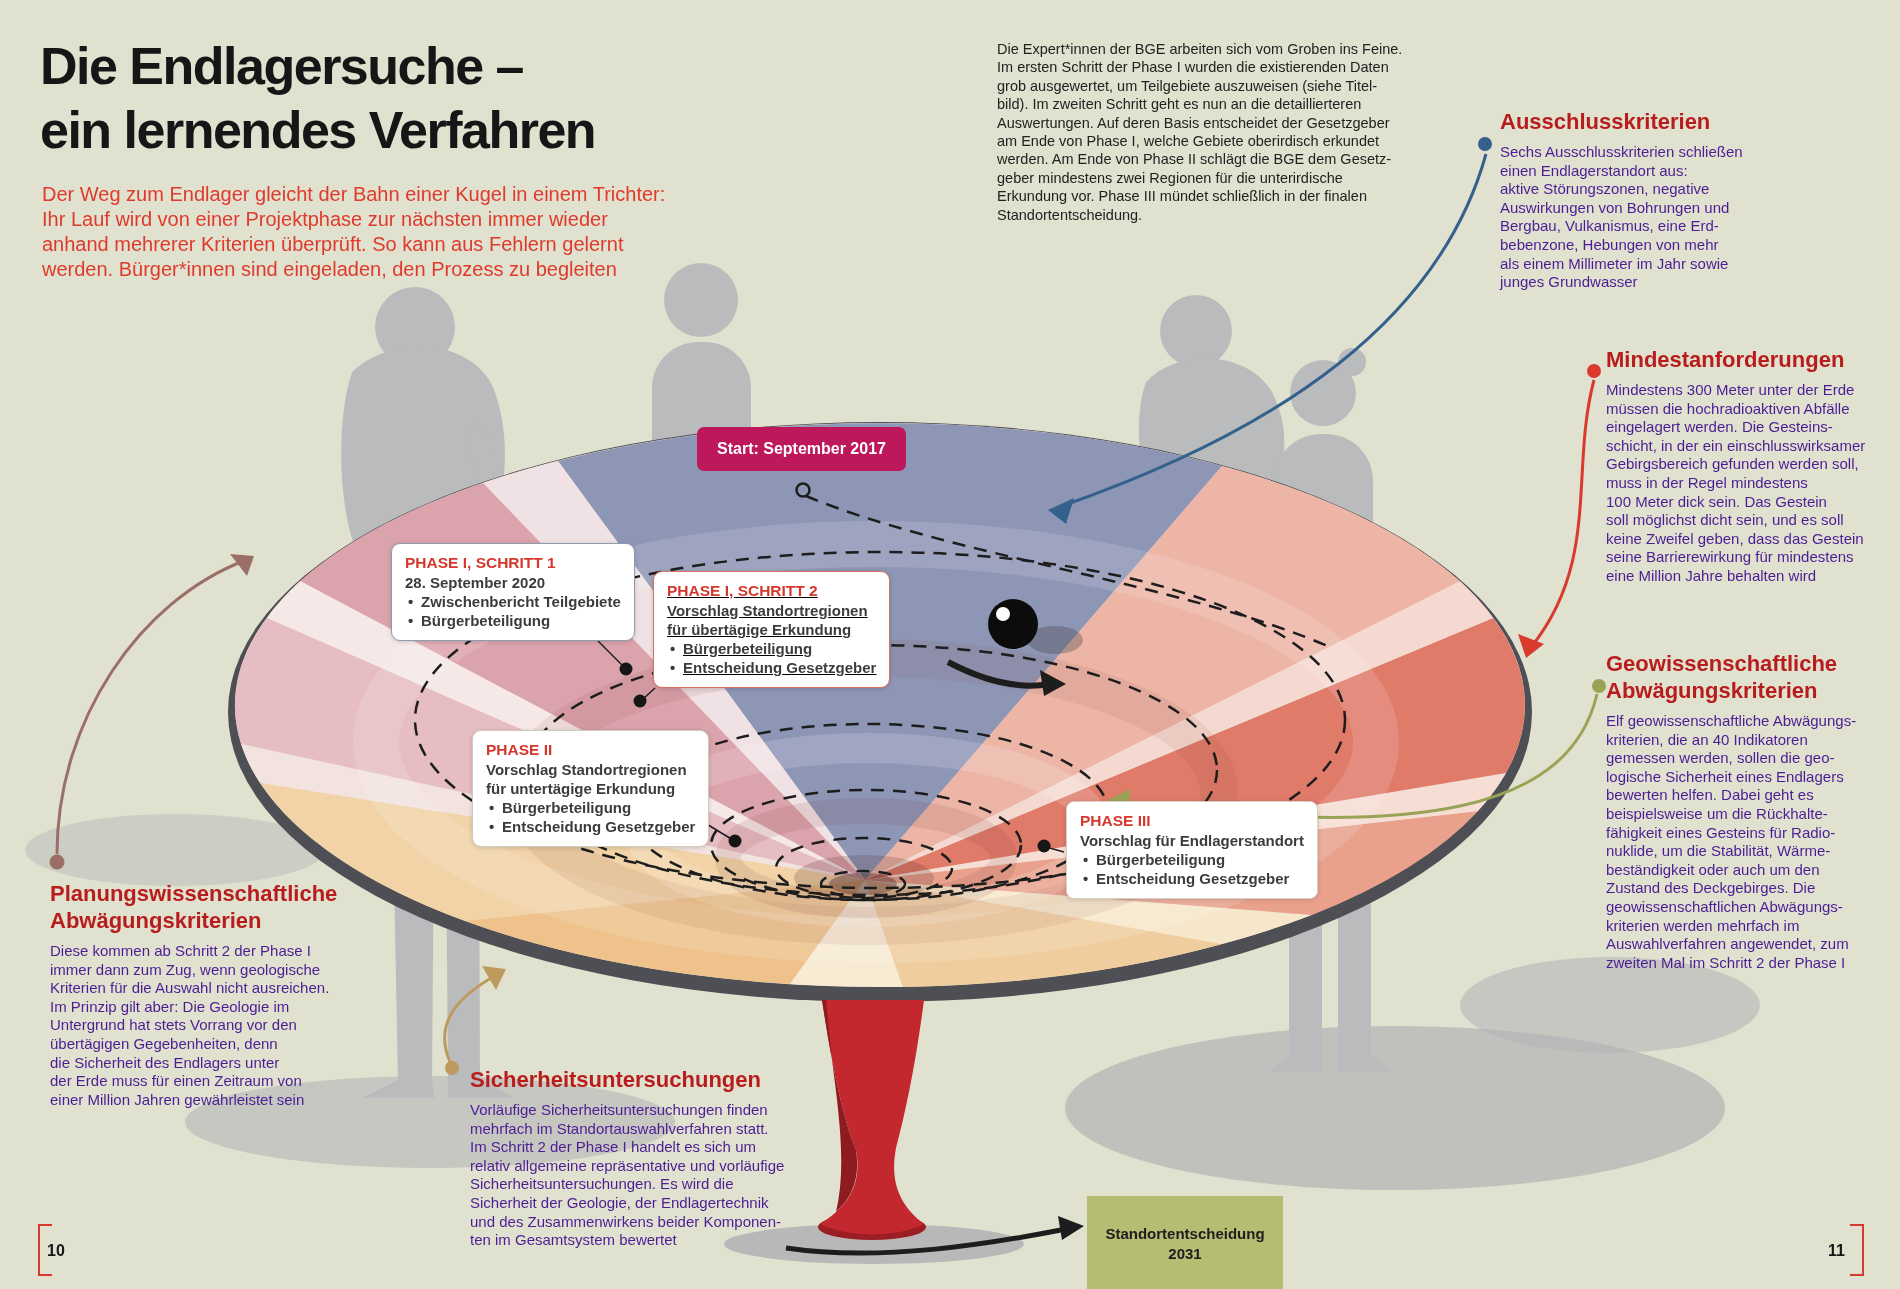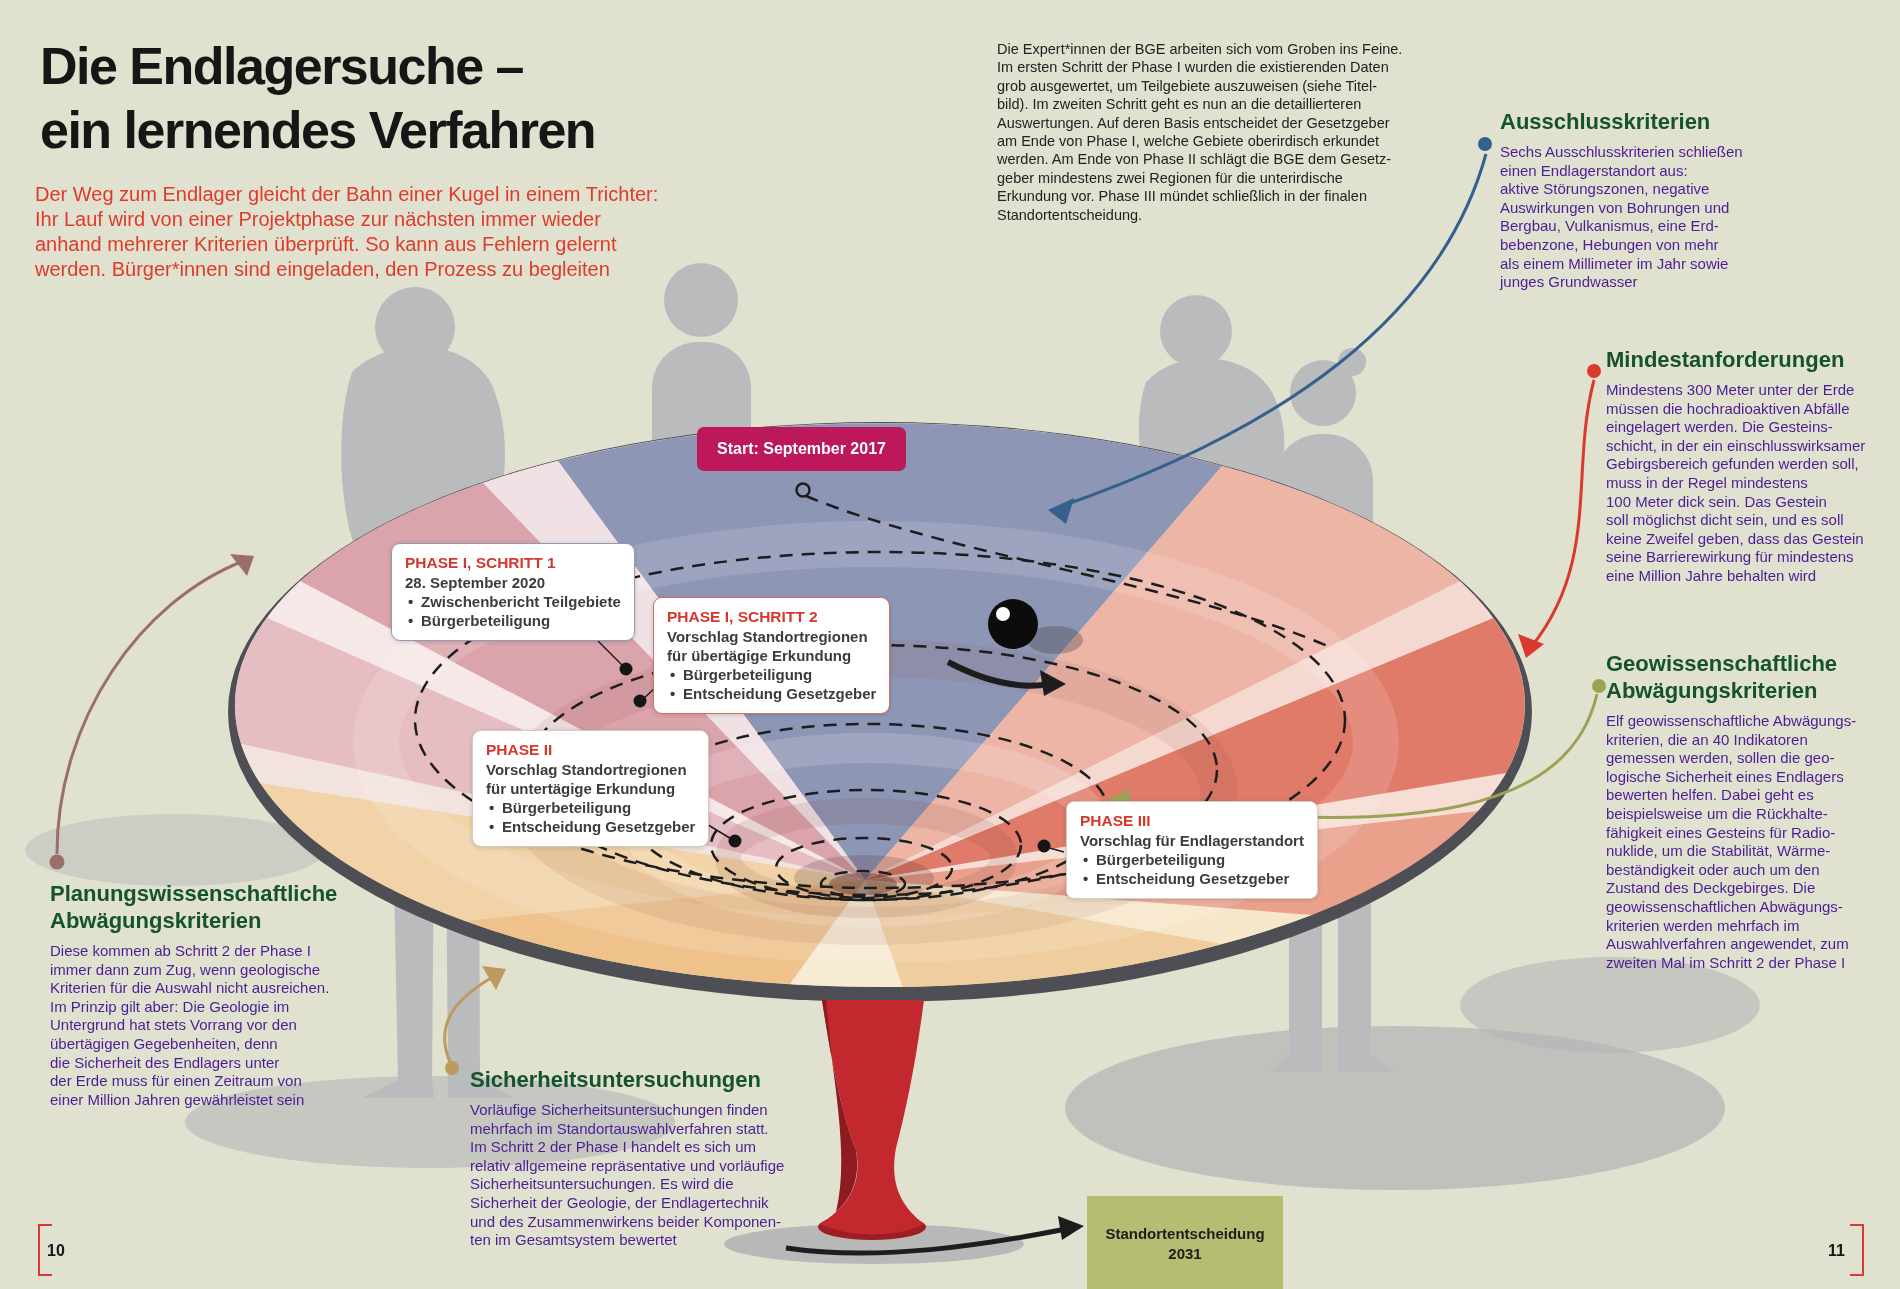--- a/index.html
+++ b/index.html
@@ -4,39 +4,39 @@
 <style>
   html,body{margin:0;padding:0;}
   body{width:1900px;height:1289px;overflow:hidden;background:#e0e1cf;
        font-family:"Liberation Sans",sans-serif;}
   #page{position:relative;width:1900px;height:1289px;background:#e0e1cf;}
   .abs{position:absolute;}
   #scene{position:absolute;left:0;top:0;width:1900px;height:1289px;}
 
   .page-title{left:40px;top:34px;font-size:52px;line-height:64px;font-weight:bold;
     letter-spacing:-1.5px;color:#161616;white-space:pre-line;}
-  .page-intro{left:35px;top:182px;font-size:20px;line-height:25px;color:#e03a2c;
+  .page-intro{left:42px;top:182px;font-size:20px;line-height:25px;color:#e03a2c;
     white-space:pre-line;}
 
   .lead-col{left:997px;top:40px;width:430px;}
   .lead-para{font-size:14.5px;line-height:18.4px;color:#222;white-space:pre-line;margin:0 0 12px 0;}
 
-  .note-title{font-weight:bold;font-size:22px;line-height:27px;color:#14532d;white-space:pre-line;}
+  .note-title{font-weight:bold;font-size:22px;line-height:27px;color:#b91c1c;white-space:pre-line;}
   .note-body{font-size:15px;line-height:18.6px;color:#4c1d95;white-space:pre-line;margin-top:8px;}
 
   .note-ausschluss{left:1500px;top:108px;width:330px;}
   .note-mindest{left:1606px;top:346px;width:295px;}
   .note-geo{left:1606px;top:650px;width:300px;}
   .note-planung{left:50px;top:880px;width:330px;}
   .note-sicherheit{left:470px;top:1066px;width:350px;}
 
   .phase-box{position:absolute;background:#ffffff;border:1.5px solid #c7c2b8;border-radius:9px;
     padding:9px 13px 10px 13px;box-shadow:0 1px 4px rgba(40,40,40,.18);}
   .phase-box.b1{left:391px;top:543px;border-color:#8d9bb3;}
-  .phase-box.b2{left:653px;top:597px;border-color:#d86f5c;}
+  .phase-box.b2{left:653px;top:571px;border-color:#d86f5c;text-decoration:underline;}
   .phase-box.b3{left:472px;top:730px;border-color:#cfccba;}
   .phase-box.b4{left:1066px;top:801px;border-color:#d6d0c4;border-radius:8px;}
   .phase-label{color:#d5372c;font-weight:bold;font-size:15.5px;line-height:20px;}
   .phase-headline{font-weight:bold;font-size:15px;line-height:19px;color:#3c3c3c;white-space:pre-line;}
   .phase-bullet{font-weight:bold;font-size:15px;line-height:19px;color:#3c3c3c;
     padding-left:16px;position:relative;}
   .phase-bullet::before{content:"\2022";position:absolute;left:3px;}
 
   .start-badge{left:697px;top:427px;background:#be185d;color:#fff;font-weight:bold;
     font-size:16px;line-height:16px;padding:14px 20px;border-radius:7px;}

